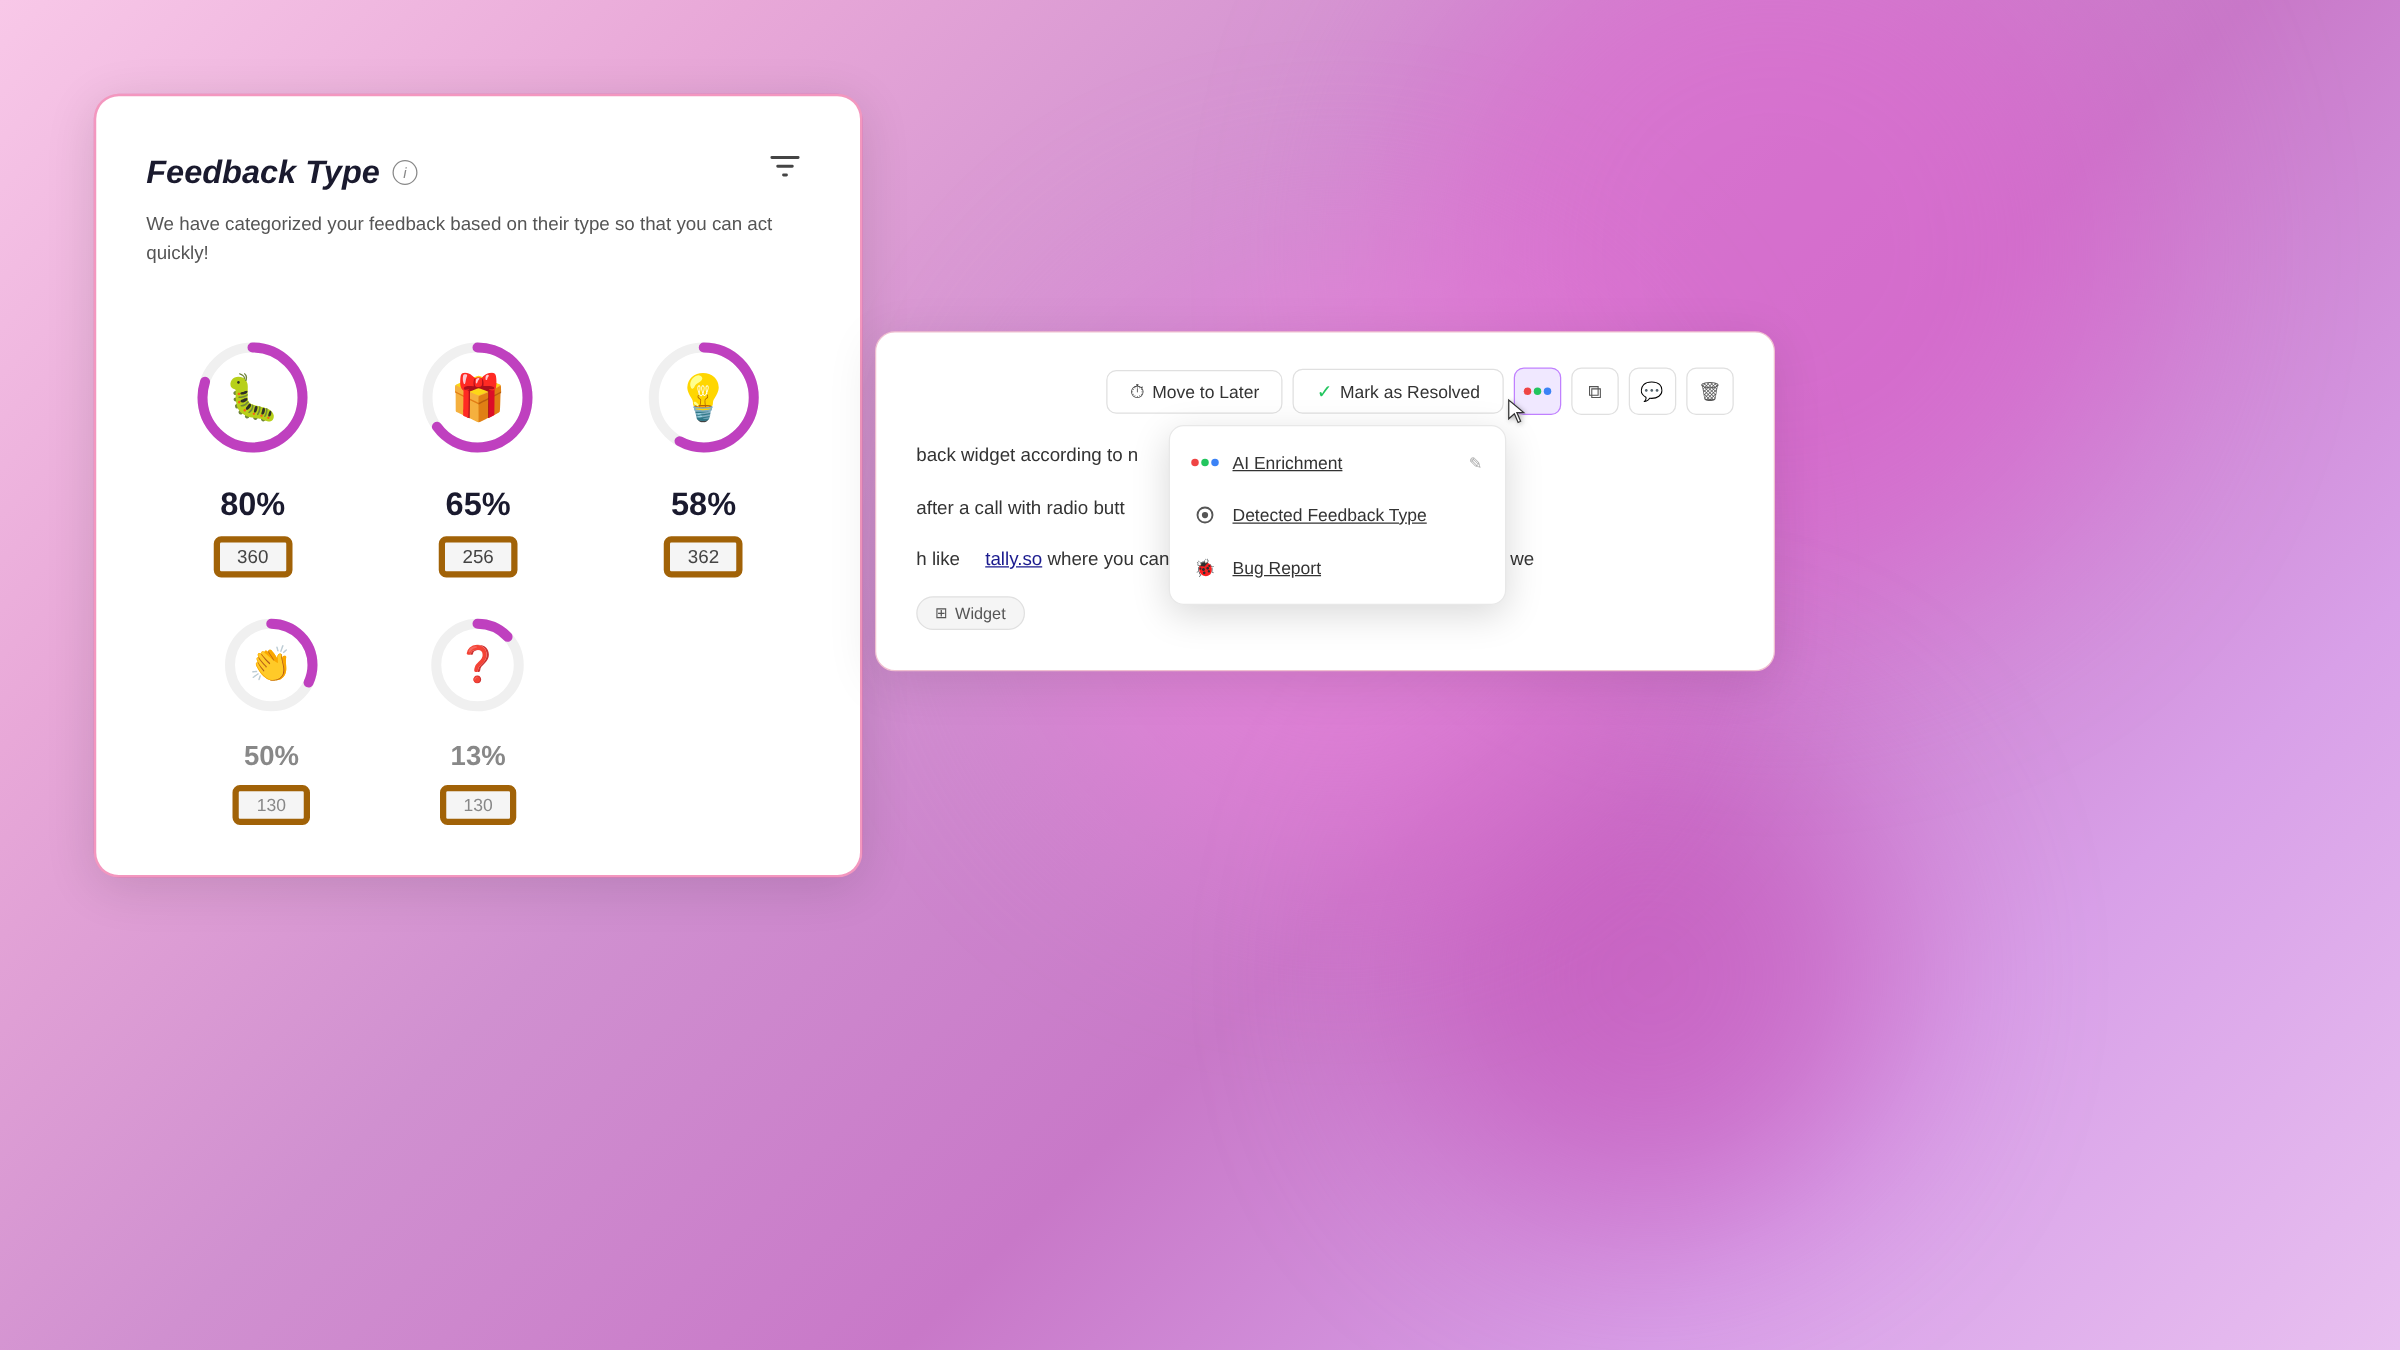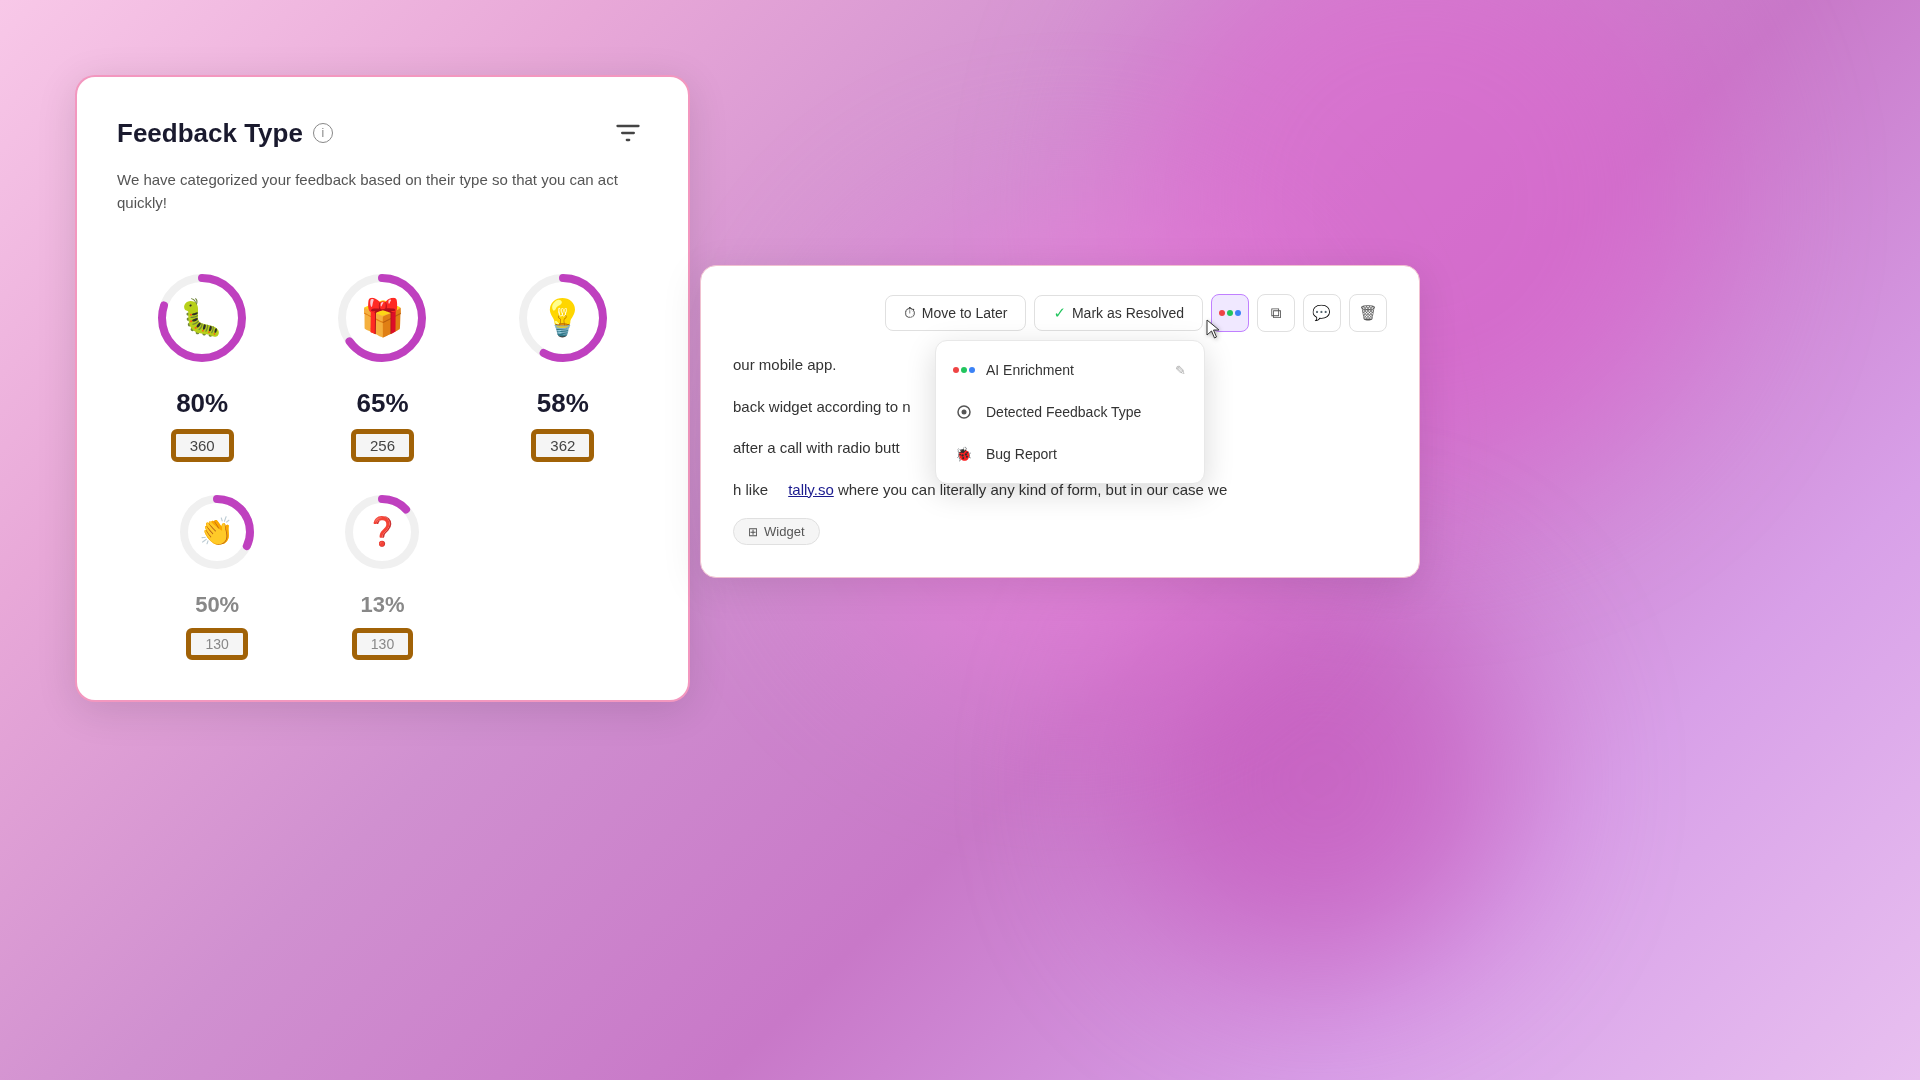--- a/index.html
+++ b/index.html
@@ -45,22 +45,23 @@
       background: white;
       border-radius: 20px;
       padding: 36px 40px 40px 40px;
       box-shadow: 0 8px 40px rgba(0,0,0,0.12);
       border: 2px solid #e8308080;
     }
 
     .card-header {
       display: flex;
       justify-content: space-between;
-      align-items: center;
+      align-items: flex-end;
       margin-bottom: 16px;
+      font-style: italic;
     }
 
     .card-title {
       font-size: 26px;
       font-weight: 700;
       color: #1a1a2e;
       display: flex;
       align-items: center;
       gap: 10px;
     }
@@ -299,20 +300,21 @@
       height: 20px;
       display: flex;
       align-items: center;
       justify-content: center;
       font-size: 14px;
     }
 
     .dropdown-item-label {
       flex: 1;
       font-weight: 500;
+      text-decoration: underline;
     }
 
     .dropdown-edit-icon {
       color: #aaa;
       font-size: 13px;
     }
 
     
     .cursor {
       position: absolute;
@@ -444,21 +446,20 @@
       <span style="font-size:15px;">⧉</span>
     </div>
     <div class="toolbar-icon-btn">
       <span style="font-size:15px;">💬</span>
     </div>
     <div class="toolbar-icon-btn">
       <span style="font-size:15px;">🗑</span>
     </div>
   </div>
 
-  <div class="detail-text">our mobile app.</div>
   <div class="detail-text">back widget according to n&nbsp;&nbsp;&nbsp;&nbsp;&nbsp;&nbsp;&nbsp;&nbsp;&nbsp;&nbsp;&nbsp;&nbsp;&nbsp;&nbsp;&nbsp;&nbsp;&nbsp;&nbsp;&nbsp;&nbsp;&nbsp;&nbsp;&nbsp;&nbsp;&nbsp;&nbsp;d</div>
   <div class="detail-text">after a call with radio butt</div>
   <div class="detail-text">
     h like <a href="#">tally.so</a> where you can literally any kind of form, but in our case we
   </div>
 
   <div style="margin-top: 12px;">
     <div class="detail-tag">
       <span style="font-size:12px;">⊞</span>
       <span>Widget</span>

